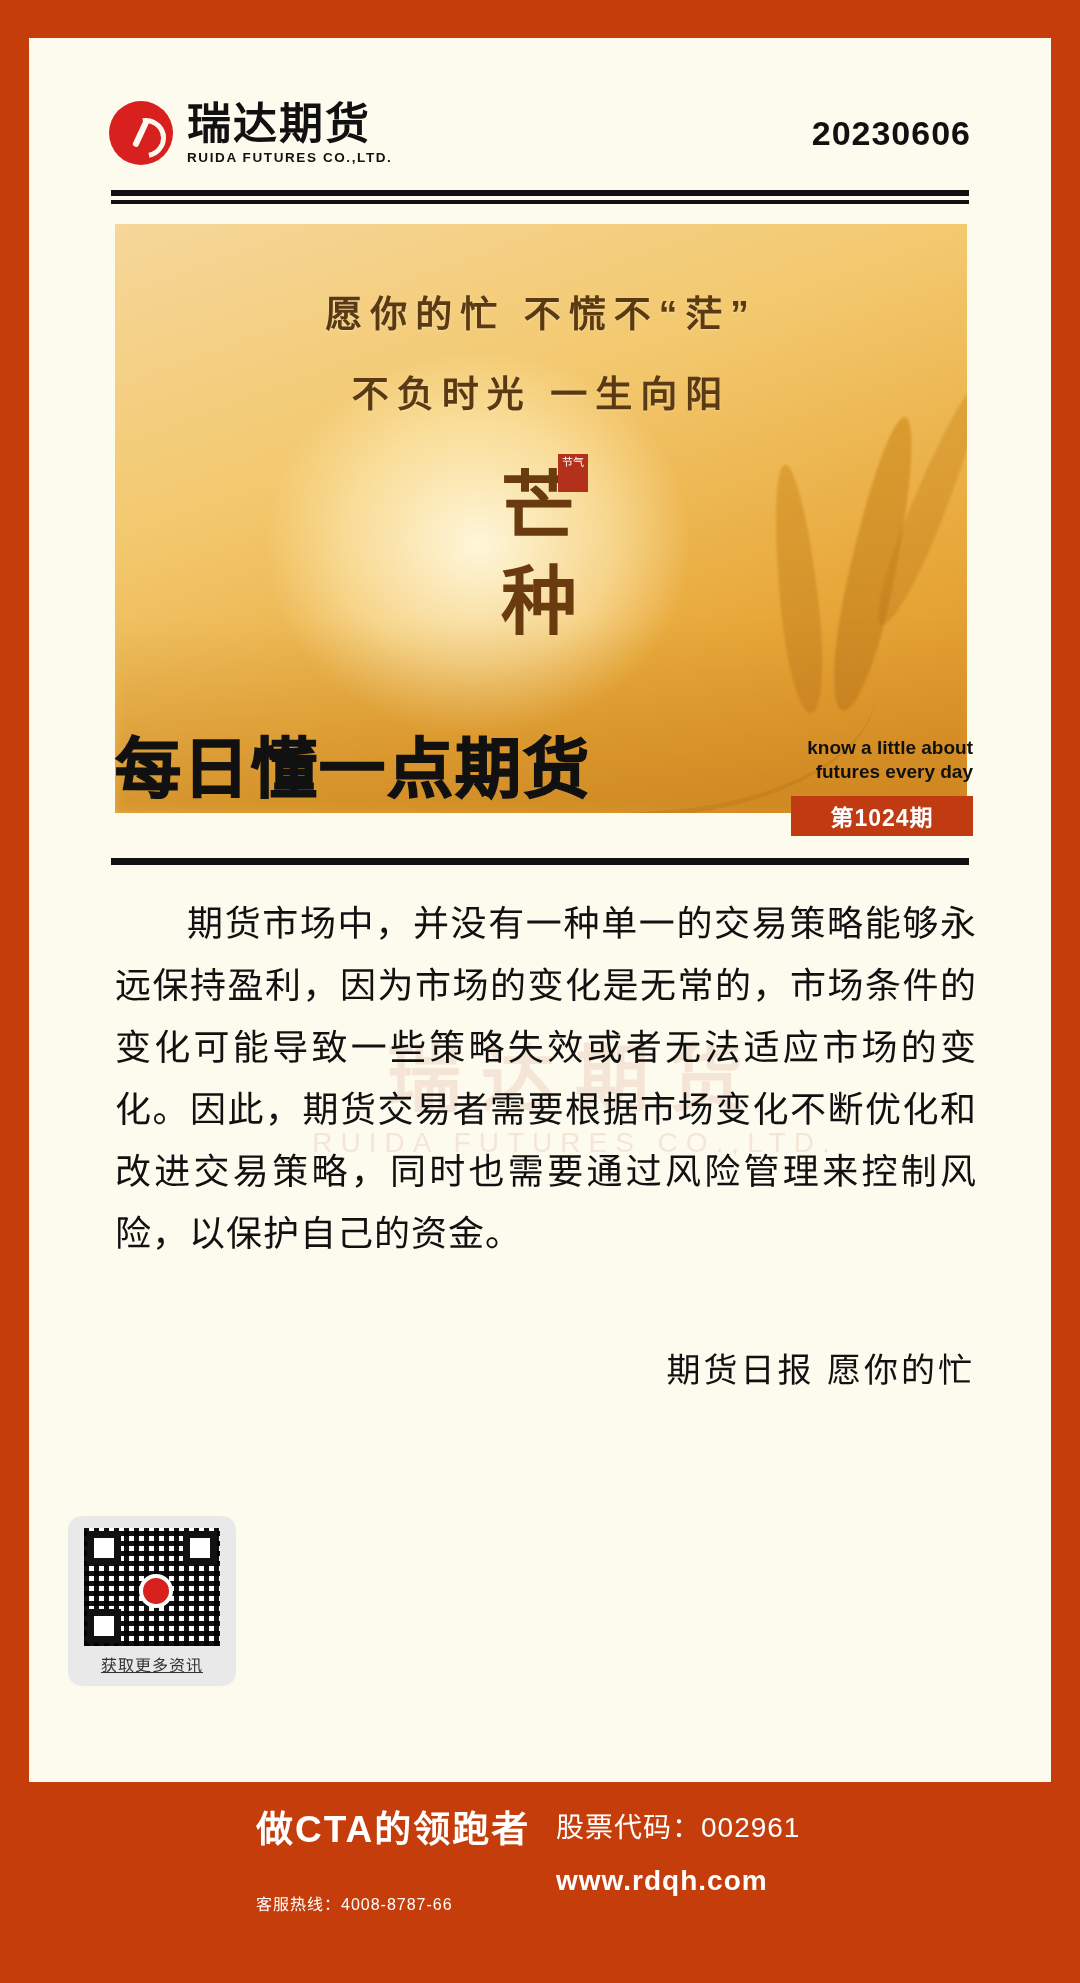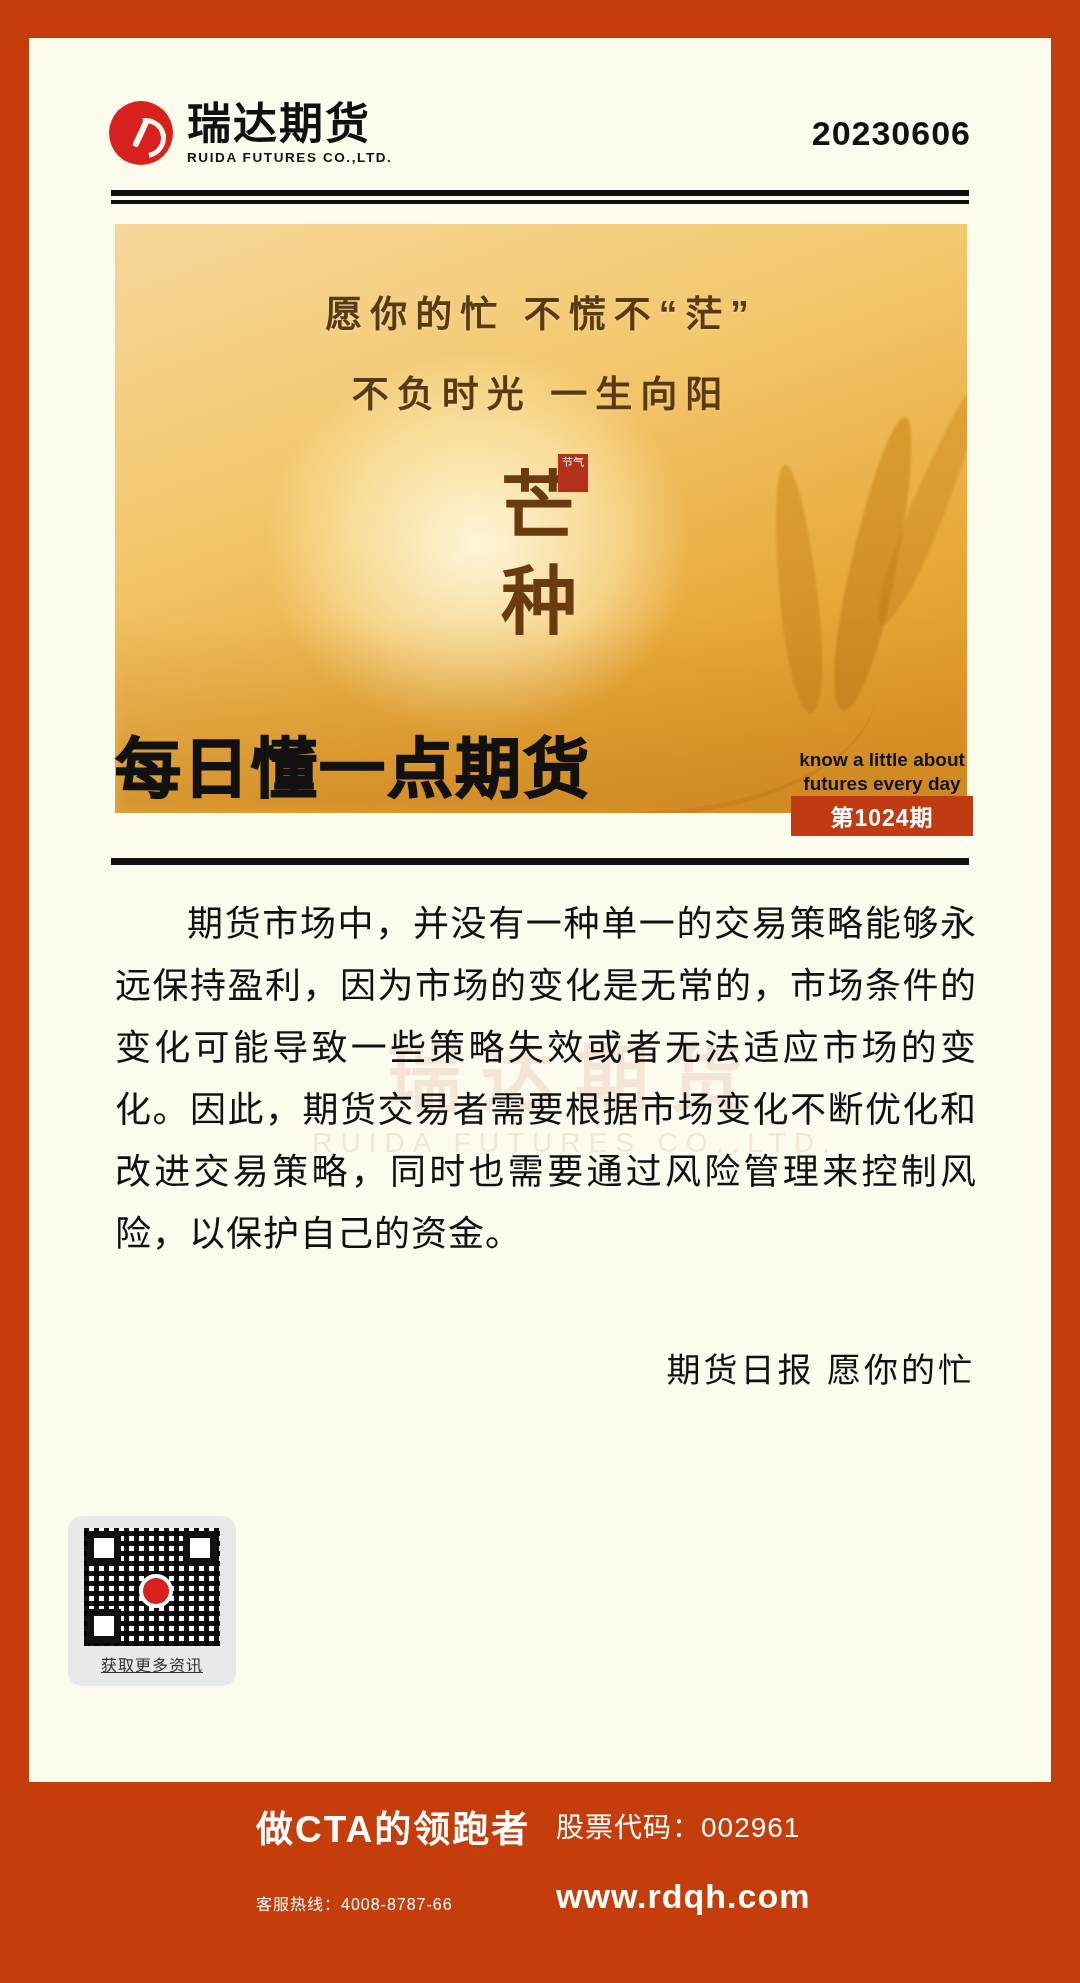--- a/index.html
+++ b/index.html
@@ -212,26 +212,26 @@
     font-size: 66px;
     font-weight: bold;
     letter-spacing: 2px;
     color: #111;
     line-height: 1;
     -webkit-text-stroke: 1.5px #111;
   }
   .sub-en {
     position: absolute;
     right: 0;
-    top: 16px;
+    top: 4px;
     width: 182px;
     font-size: 19px;
     line-height: 1.25;
     color: #111;
-    text-align: center;
+    text-align: right;
     font-weight: 600;
   }
   .issue-badge {
     position: absolute;
     right: 0;
     top: 64px;
     width: 182px;
     height: 40px;
     background: #c03a12;
     color: #fff;
@@ -383,22 +383,22 @@
     position: absolute;
     left: 556px;
     top: 22px;
   }
   .footer-stock {
     font-size: 28px;
     color: #fff;
     letter-spacing: 1px;
   }
   .footer-site {
-    margin-top: 32px;
-    font-size: 34px;
+    margin-top: 20px;
+    font-size: 28px;
     font-weight: bold;
     color: #fff;
     letter-spacing: 1px;
   }
 </style>
 </head>
 <body>
 
 <div class="poster">
 

